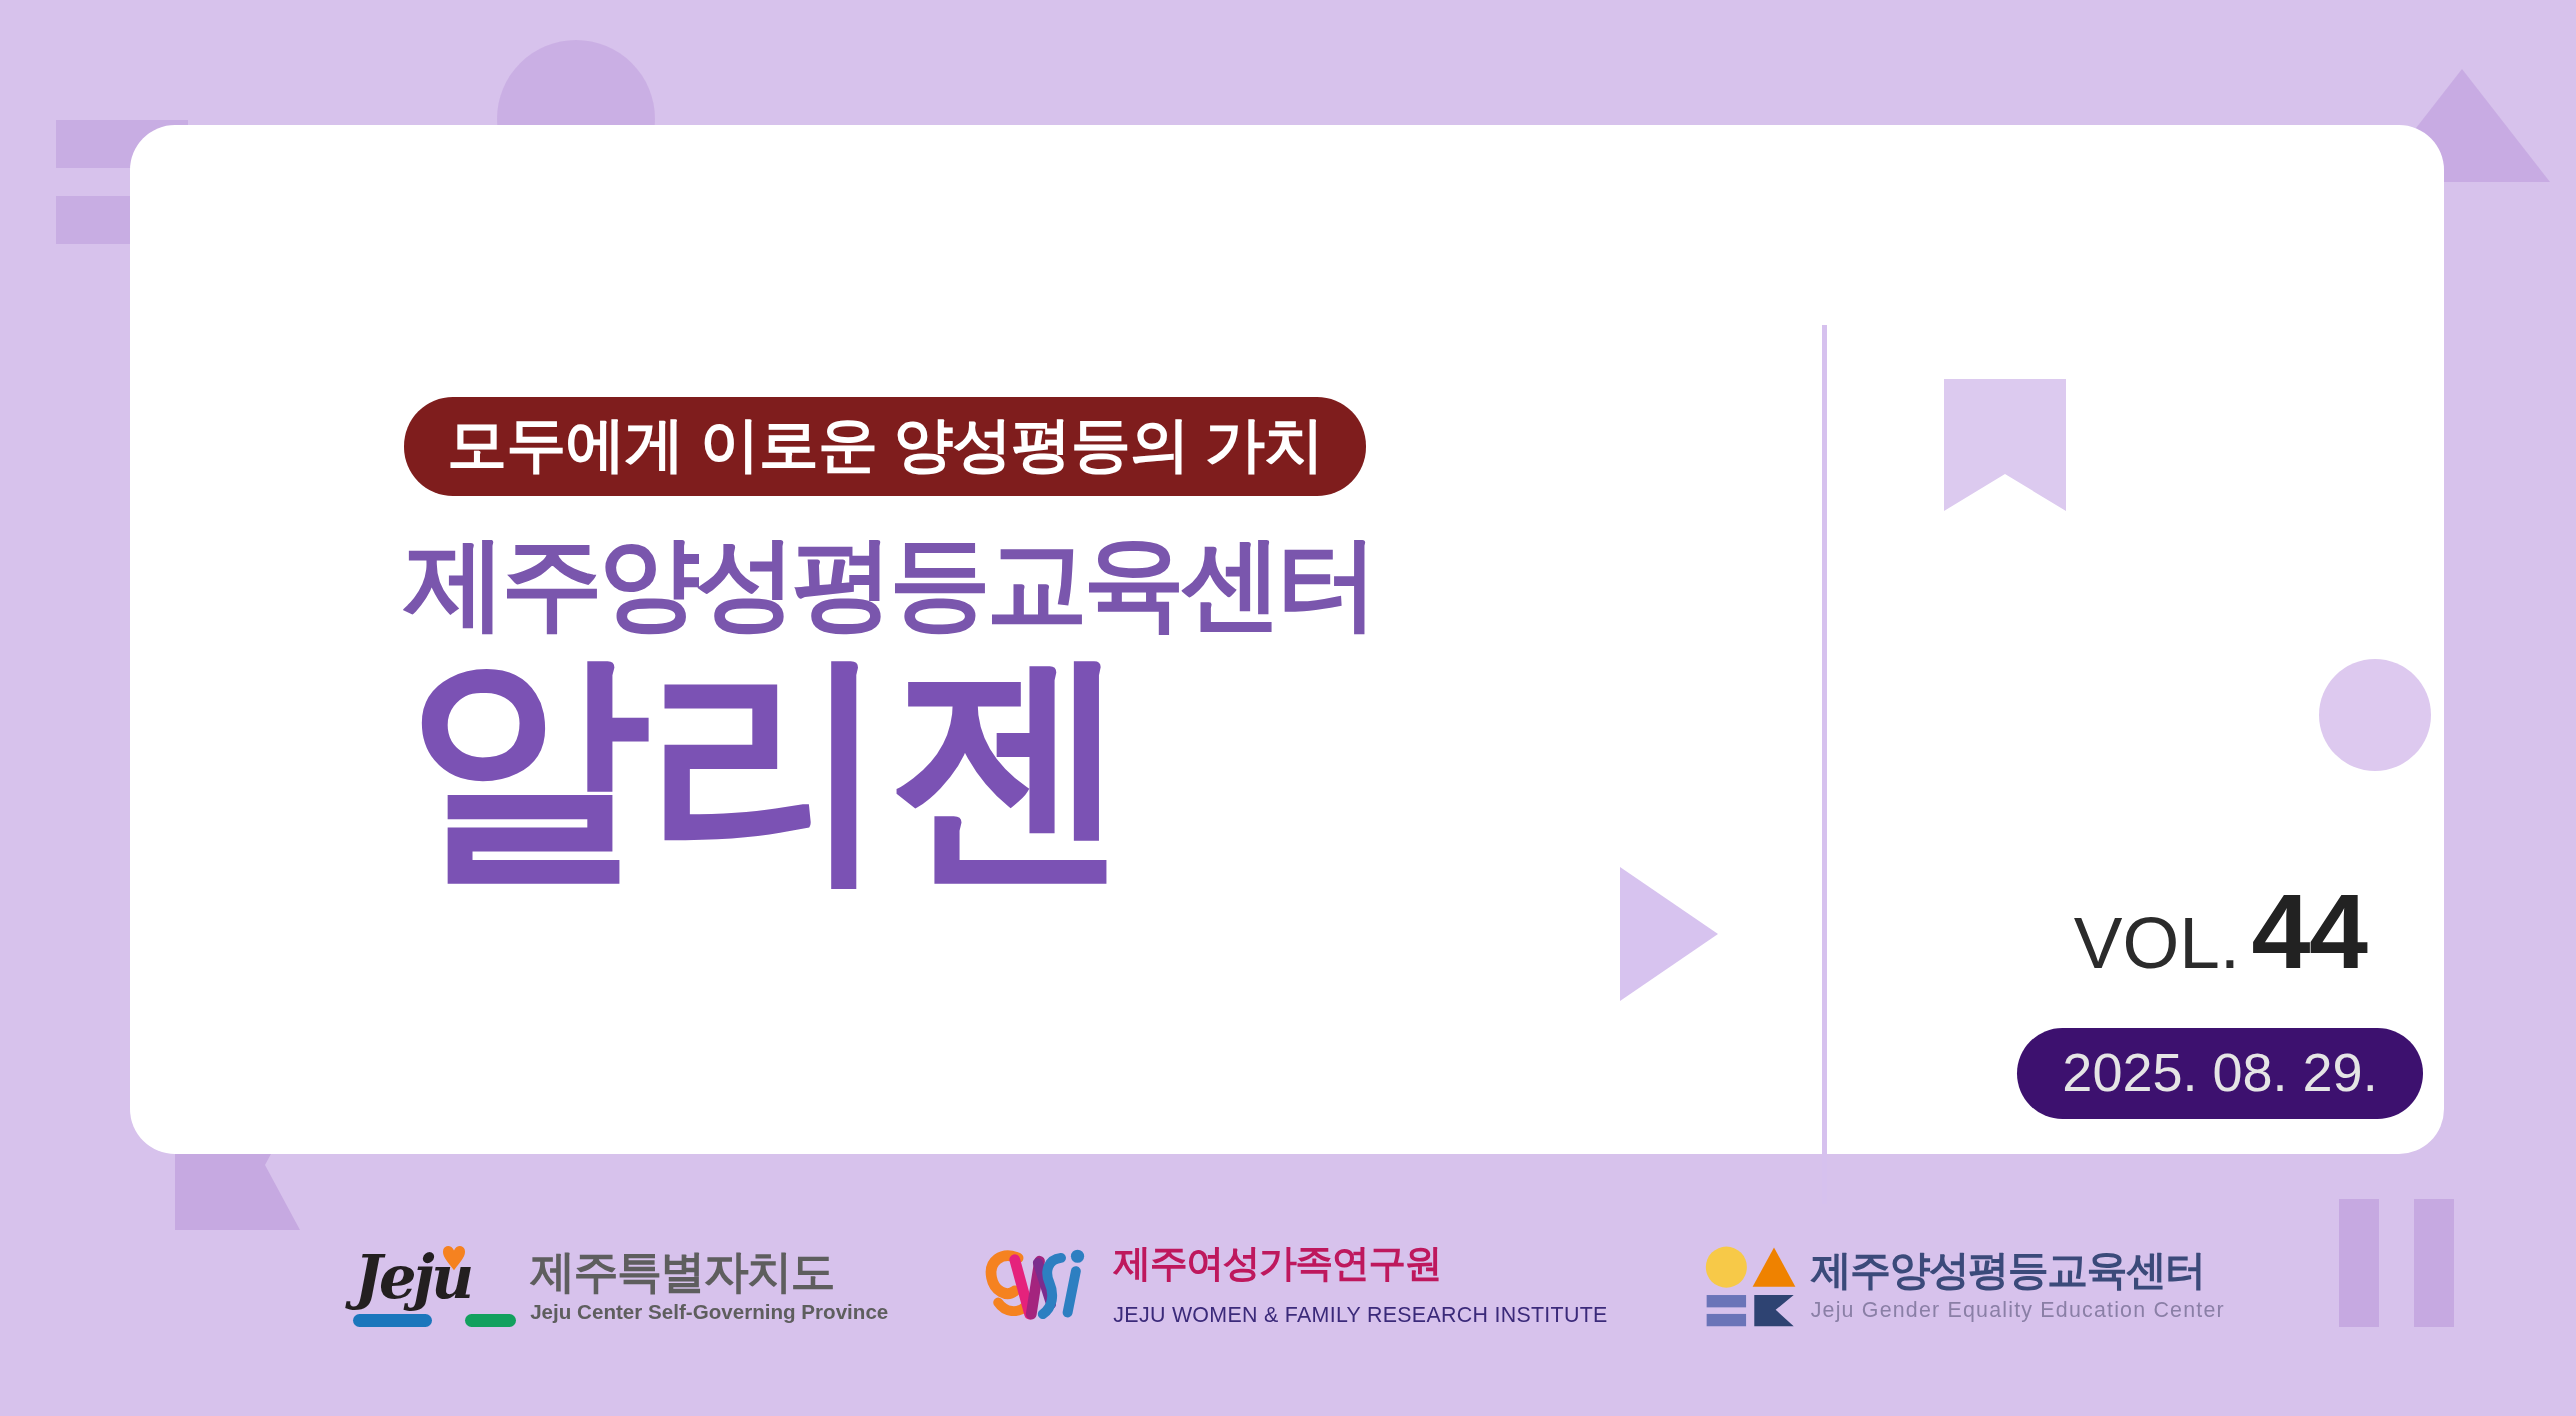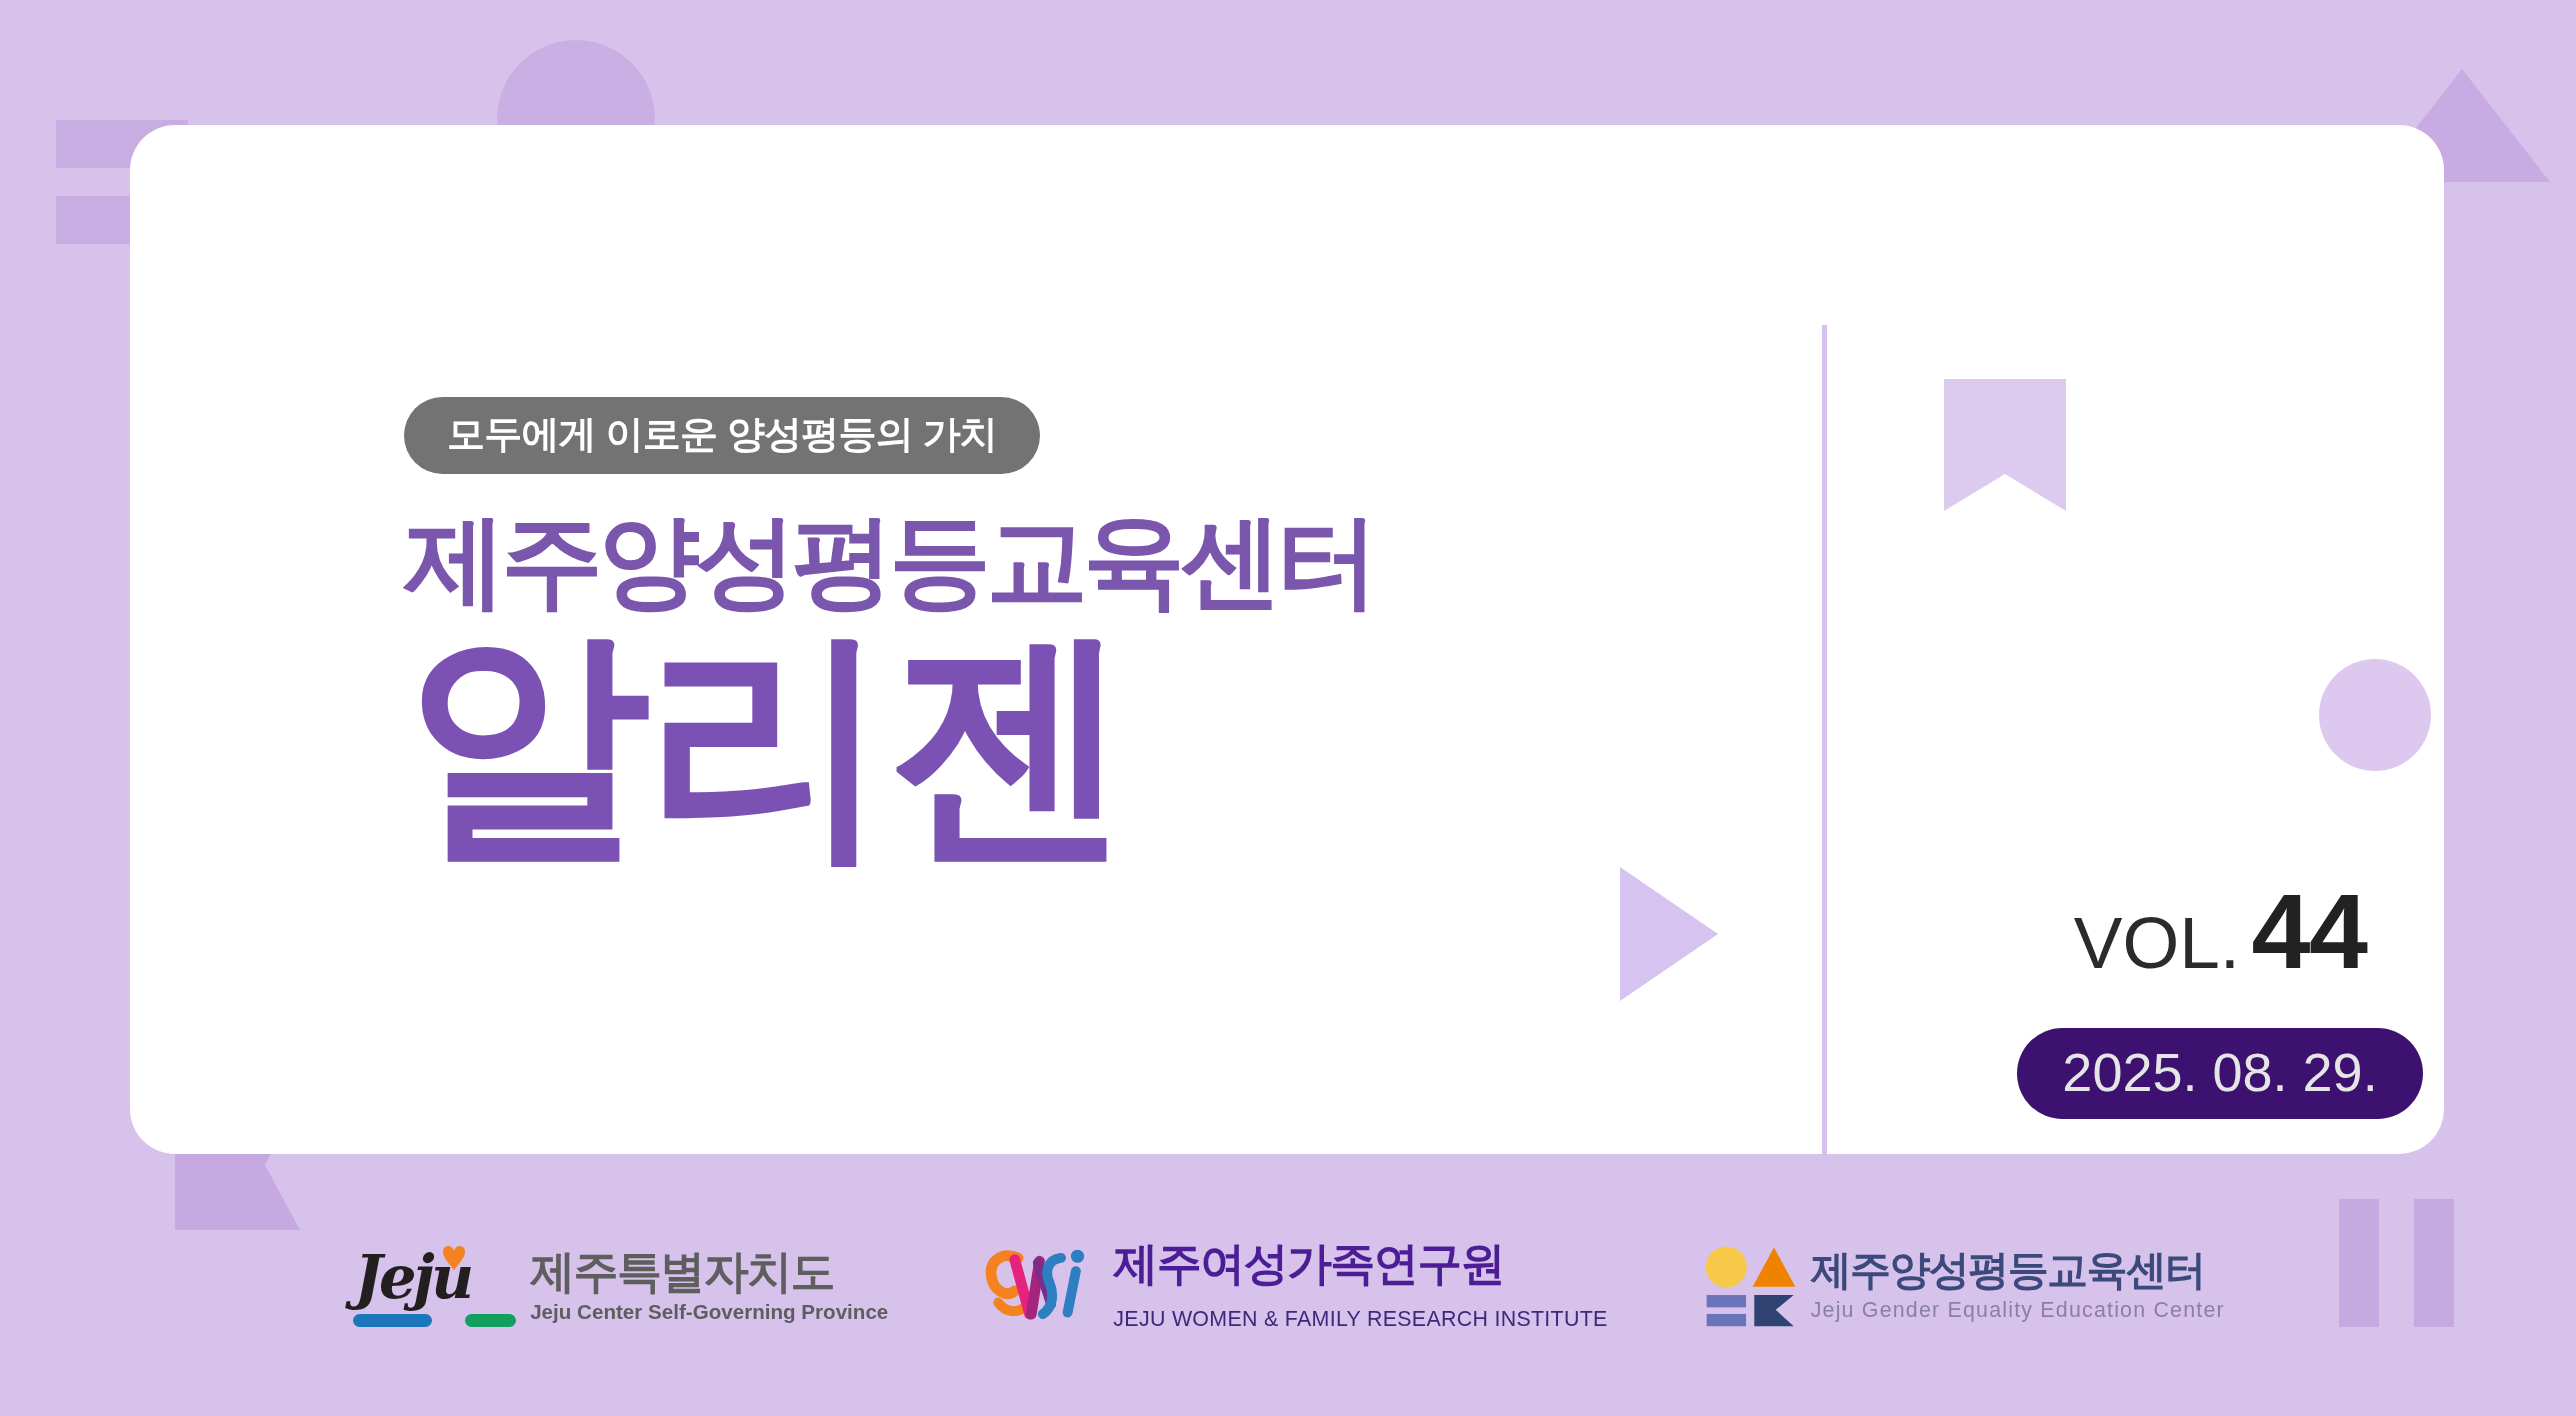--- a/index.html
+++ b/index.html
@@ -61,23 +61,23 @@
   .play-tri{
     position:absolute;left:1490px;top:742px;width:0;height:0;
     border-top:67px solid transparent;border-bottom:67px solid transparent;
     border-left:98px solid #d7c3ef;
   }
 
   
   .left-block{position:absolute;left:274px;top:272px;width:1368px;}
 
   .tagline-badge{
-    display:inline-block;background:#737373;color:#ffffff;
+    display:inline-block;background:#7f1d1d;color:#ffffff;
     border-radius:49px;padding:18px 43px 21.4px 43px;
-    font-size:38px;font-weight:700;letter-spacing:-0.8px;line-height:1;
+    font-size:60px;font-weight:700;letter-spacing:-0.8px;line-height:1;
     white-space:nowrap;
   }
   .center-name{
     margin-top:36px;
     font-size:102px;font-weight:900;color:#7a56ad;letter-spacing:-5px;
     line-height:1;white-space:nowrap;
   }
   .brand-title{
     margin-top:5px;
     font-size:247px;font-weight:900;color:#7b52b4;letter-spacing:-6.6px;
@@ -120,21 +120,21 @@
   }
   .jeju-bar-green{
     position:absolute;left:114px;top:71px;width:51px;height:13px;border-radius:7.4px;
     background:#12a05e;
   }
   .jeju-kr{font-size:45px;font-weight:700;color:#5e5e5e;letter-spacing:-1.6px;line-height:1.05;}
   .jeju-en{font-size:20.6px;font-weight:700;color:#5e5e5e;letter-spacing:0px;margin-top:4.1px;}
 
   
   .jwfi-mark{width:114px;height:86px;}
-  .jwfi-kr{font-size:45px;font-weight:700;color:#4c1d95;letter-spacing:-1.6px;line-height:1.05;}
+  .jwfi-kr{font-size:38px;font-weight:700;color:#be185d;letter-spacing:-1.6px;line-height:1.05;}
   .jwfi-en{font-size:21.4px;font-weight:400;color:#3b2a7a;letter-spacing:0.3px;margin-top:20px;}
 
   
   .jgeec-mark{width:92px;height:84px;}
   .jgeec-kr{font-size:41px;font-weight:700;color:#3b4a7a;letter-spacing:-1.6px;line-height:1.05;}
   .jgeec-en{font-size:21.4px;font-weight:500;color:#8a7fa6;letter-spacing:1.2px;margin-top:5px;}
 </style>
 </head>
 <body>
 

